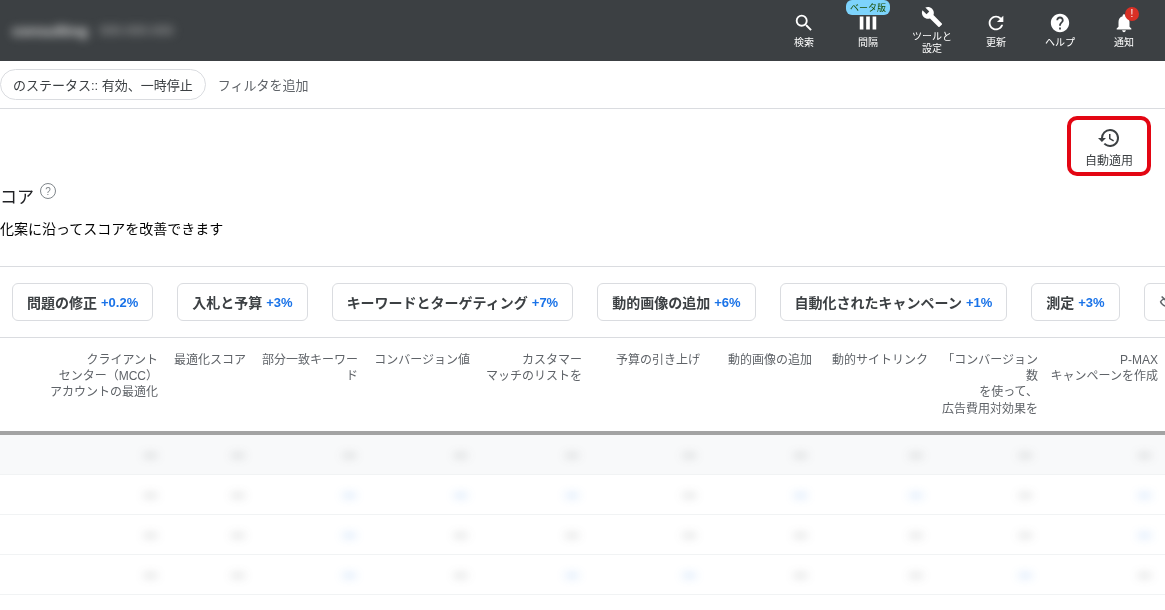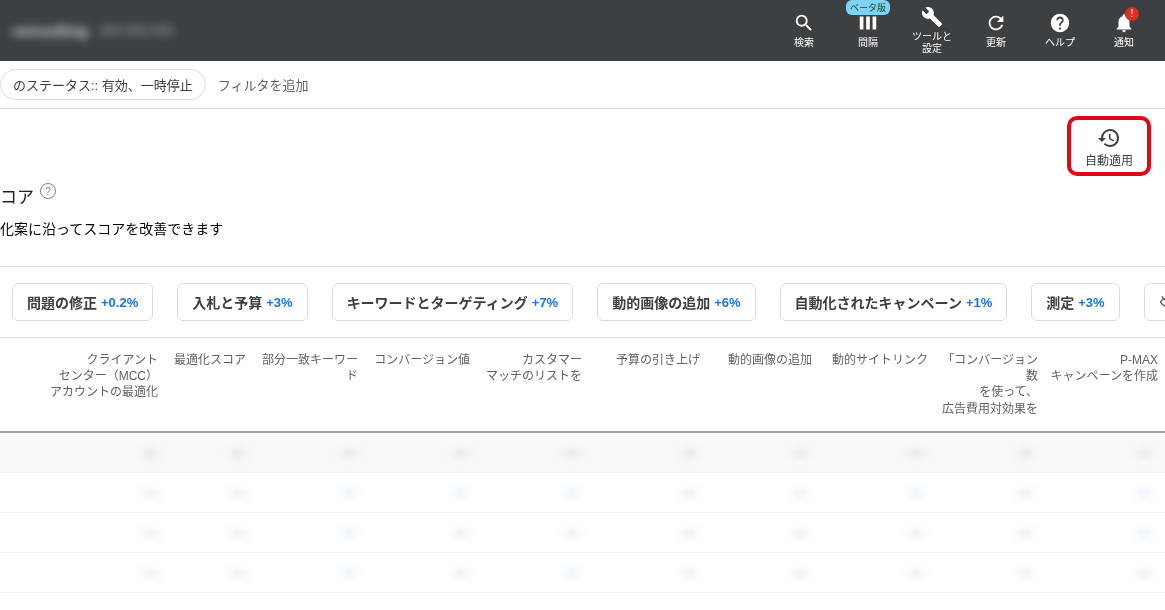--- a/index.html
+++ b/index.html
@@ -196,21 +196,21 @@
       width: 18px;
       height: 18px;
       fill: #5f6368;
     }
     .table-wrap {
       border-top: 1px solid #dadce0;
     }
     .table-header {
       display: flex;
       padding: 14px 8px 14px 8px;
-      border-bottom: 2px solid #a3a3a3;
+      border-bottom: 4px solid #a3a3a3;
     }
     .th {
       font-size: 12px;
       color: #5f6368;
       text-align: right;
       line-height: 1.35;
       padding: 0 6px;
       flex-shrink: 0;
     }
     .c0{width:156px;}

